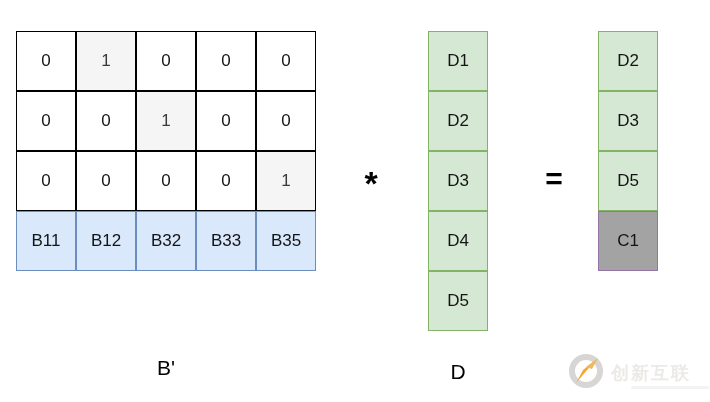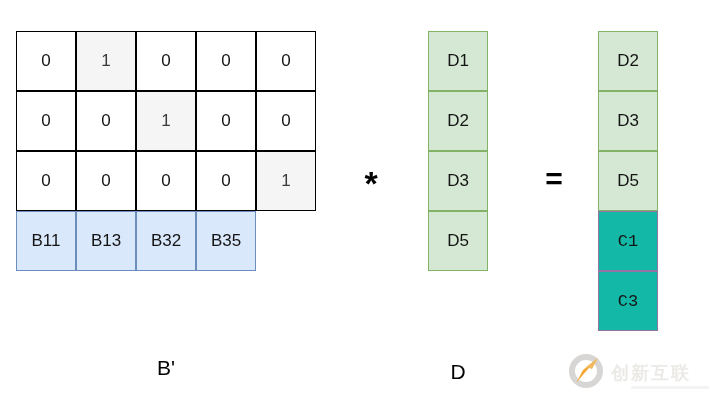--- a/index.html
+++ b/index.html
@@ -18,21 +18,21 @@
   }
   .cell.hl   { background:#f5f5f5; color:#3a3a3a; }
   .cell.blue { background:#dae8fc; border-color:#6c8ebf; }
   
   .vec {
     position:absolute; display:grid; grid-template-rows:repeat(5,60px); grid-template-columns:60px;
   }
   .vec-d      { left:428px; top:31px; }
   .vec-result { left:598px; top:31px; }
   .cell.green  { background:#d5e8d4; border-color:#82b366; }
-  .cell.purple { background:#14b8a6; border-color:#9673a6;font-family:Liberation Mono, monospace; }
+  .cell.purple { background:#a3a3a3; border-color:#9673a6; }
   
   .op {
     position:absolute; font-weight:700; color:#000000; text-align:center;
   }
   .op-mul { left:355px; top:166px; width:32px; font-size:34px; line-height:34px; }
   .op-eq  { left:538px; top:164px; width:32px; font-size:30px; line-height:30px; }
   
   .shape-label {
     position:absolute; text-align:center; color:#000000; font-size:21px;
   }
@@ -70,43 +70,44 @@
     <div class="cell">0</div>
     <div class="cell">0</div>
 
     <div class="cell">0</div>
     <div class="cell">0</div>
     <div class="cell">0</div>
     <div class="cell">0</div>
     <div class="cell hl">1</div>
 
     <div class="cell blue">B11</div>
-    <div class="cell blue">B13</div>
+    <div class="cell blue">B12</div>
 
     <div class="cell blue">B32</div>
+    <div class="cell blue">B33</div>
     <div class="cell blue">B35</div>
   </div>
 
   <div class="op op-mul">*</div>
 
   <div class="vec vec-d">
     <div class="cell green">D1</div>
     <div class="cell green">D2</div>
     <div class="cell green">D3</div>
+    <div class="cell green">D4</div>
     <div class="cell green">D5</div>
   </div>
 
   <div class="op op-eq">=</div>
 
   <div class="vec vec-result">
     <div class="cell green">D2</div>
     <div class="cell green">D3</div>
     <div class="cell green">D5</div>
     <div class="cell purple">C1</div>
-    <div class="cell purple">C3</div>
   </div>
 
   <div class="shape-label label-b">B'</div>
   <div class="shape-label label-d">D</div>
 
   <div class="watermark">
     <span>
       <svg width="38" height="38" viewBox="0 0 38 38" aria-hidden="true">
         <circle cx="19" cy="19" r="14" fill="none" stroke="#d8d6d4" stroke-width="6"></circle>
         <path d="M31 6 L21 17 L9 31 L16 18 Z" fill="#f5a733"></path>

